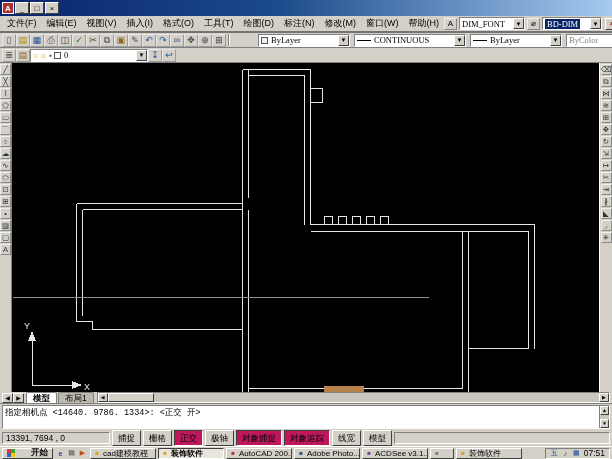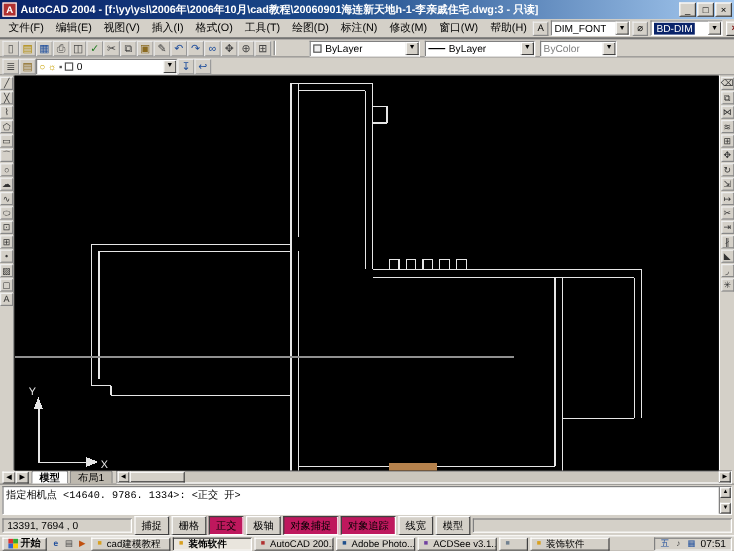--- a/index.html
+++ b/index.html
@@ -22,21 +22,21 @@
   .combo .dd{margin-left:auto;flex:0 0 11px;height:11px;background:#d4d0c8;border:1px solid;border-color:#fff #404040 #404040 #fff;font-size:6px;display:flex;align-items:center;justify-content:center;}
   .hl{background:#0a246a;color:#fff;padding:0 2px;}
   .doc-close{color:#801010;font-weight:bold;}
 
   
   .toolbar{flex:0 0 15px;display:flex;align-items:center;padding:0 2px;background:#d4d0c8;border-bottom:1px solid #808080;}
   .tbicon{width:14px;height:13px;display:inline-flex;align-items:center;justify-content:center;font-size:9px;background:#d4d0c8;border:1px solid transparent;border-color:#e8e8e8 #9a9a9a #9a9a9a #e8e8e8;padding:0;}
   .sep{width:2px;height:12px;border-left:1px solid #808080;border-right:1px solid #fff;margin:0 2px;}
   .swatch-color{flex:0 0 7px;height:7px;background:#f0f0f0;border:1px solid #555;margin-right:3px;}
   .swatch-line{flex:0 0 14px;height:1px;background:#000;margin-right:3px;}
-  .combo-label{overflow:hidden;white-space:nowrap;}
+  .combo-label{overflow:hidden;white-space:nowrap;font-family:Liberation Serif, serif;}
   .lyr-glyph{margin-right:2px;font-size:8px;}
   .lyr-swatch{flex:0 0 7px;height:7px;border:1px solid #555;margin-right:3px;}
 
   
   .main{flex:1;display:flex;min-height:0;background:#d4d0c8;}
   .vtool{display:flex;flex-direction:column;align-items:center;padding-top:1px;background:#d4d0c8;}
   .vtool.left{flex:0 0 12px;border-right:1px solid #808080;}
   .vtool.right{flex:0 0 13px;border-left:1px solid #fff;}
   .vicon{width:11px;height:11px;margin-bottom:1px;display:inline-flex;align-items:center;justify-content:center;font-size:7.5px;color:#333;background:#d4d0c8;border:1px solid;border-color:#eee #888 #888 #eee;padding:0;}
   .canvas{flex:1;position:relative;background:#000;overflow:hidden;}
@@ -60,40 +60,39 @@
 
   
   .statusbar{flex:0 0 14px;display:flex;align-items:center;gap:2px;padding:0 2px;background:#d4d0c8;}
   .coords{flex:0 0 108px;height:12px;line-height:10px;padding:0 3px;font-size:8.5px;border:1px solid;border-color:#808080 #fff #fff #808080;overflow:hidden;white-space:nowrap;}
   .sbtn{height:16px;line-height:10px;padding:0 5px;font-size:8.5px;background:#d4d0c8;border:1px solid;border-color:#fff #404040 #404040 #fff;white-space:nowrap;}
   .sbtn.pressed{border-color:#404040 #fff #fff #404040;background:#be185d;}
   .sb-fill{flex:1;height:12px;border:1px solid;border-color:#808080 #fff #fff #808080;}
 
   
   .taskbar{flex:0 0 13px;display:flex;align-items:center;gap:2px;padding:0 2px;background:#d4d0c8;border-top:1px solid #fff;}
-  .startbtn{height:11px;display:flex;align-items:center;gap:2px;padding:0 4px;font-size:8.5px;font-weight:bold;background:#d4d0c8;border:1px solid;border-color:#fff #404040 #404040 #fff;}
+  .startbtn{height:11px;display:flex;align-items:center;gap:16px;padding:0 4px;font-size:8.5px;font-weight:bold;background:#d4d0c8;border:1px solid;border-color:#fff #404040 #404040 #fff;}
   .flag{width:8px;height:8px;display:grid;grid-template-columns:4px 4px;grid-template-rows:4px 4px;}
   .flag i:nth-child(1){background:#d33;}.flag i:nth-child(2){background:#3a3;}
   .flag i:nth-child(3){background:#36c;}.flag i:nth-child(4){background:#fc0;}
   .ql{width:11px;height:11px;display:inline-flex;align-items:center;justify-content:center;font-size:7px;font-weight:bold;}
   .task{flex:1 1 58px;max-width:66px;height:11px;display:flex;align-items:center;gap:2px;padding:0 2px;font-size:8px;background:#d4d0c8;border:1px solid;border-color:#fff #404040 #404040 #fff;overflow:hidden;white-space:nowrap;}
   .task.active{border-color:#404040 #fff #fff #404040;background:#e9e5dd;font-weight:bold;}
   .task.narrow{flex:0 0 24px;}
   .task-ic{flex:0 0 8px;height:8px;display:inline-flex;align-items:center;justify-content:center;font-size:6px;color:#fff;}
   .tray{margin-left:auto;height:11px;display:flex;align-items:center;gap:3px;padding:0 4px;border:1px solid;border-color:#808080 #fff #fff #808080;font-size:8.5px;}
   .tray-ic{width:9px;height:9px;display:inline-flex;align-items:center;justify-content:center;font-size:7px;}
 </style>
 </head>
 <body>
 
 <div class="app">
 
   <div class="titlebar">
     <span class="app-icon">A</span>
-    <span class="title-text">AutoCAD 2004 - [f:\yy\ysl\2006年\2006年10月\cad教程\20060901海连新天地h-1-李亲戚住宅.dwg:3 - 只读]</span>
     <button class="winbtn">_</button>
     <button class="winbtn">□</button>
     <button class="winbtn">×</button>
   </div>
 
   <div class="menubar">
     <span style="display:flex;">
         <span class="menu-item">文件(F)</span>
         <span class="menu-item">编辑(E)</span>
         <span class="menu-item">视图(V)</span>
@@ -138,20 +137,25 @@
         <button class="tbicon" style="color: rgb(31, 78, 156);">∞</button>
         <button class="tbicon" style="color: rgb(68, 68, 68);">✥</button>
         <button class="tbicon" style="color: rgb(68, 68, 68);">⊕</button>
         <button class="tbicon" style="color: rgb(68, 68, 68);">⊞</button>
       </span>
     <span class="sep"></span>
     <span style="display:flex;align-items:center;gap:4px;padding-left:26px;">
         <span class="combo" style="width: 92px;">
           <span class="swatch-color"></span>
           <span class="combo-label">ByLayer</span>
+          <span class="dd">▼</span>
+        </span>
+        <span class="combo" style="width: 112px;">
+          <span class="swatch-line"></span>
+          <span class="combo-label">CONTINUOUS</span>
           <span class="dd">▼</span>
         </span>
         <span class="combo" style="width: 92px;">
           <span class="swatch-line"></span>
           <span class="combo-label">ByLayer</span>
           <span class="dd">▼</span>
         </span>
         <span class="combo" style="width: 64px;">
           <span class="combo-label" style="color: rgb(128, 128, 128);">ByColor</span>
           <span class="dd">▼</span>

